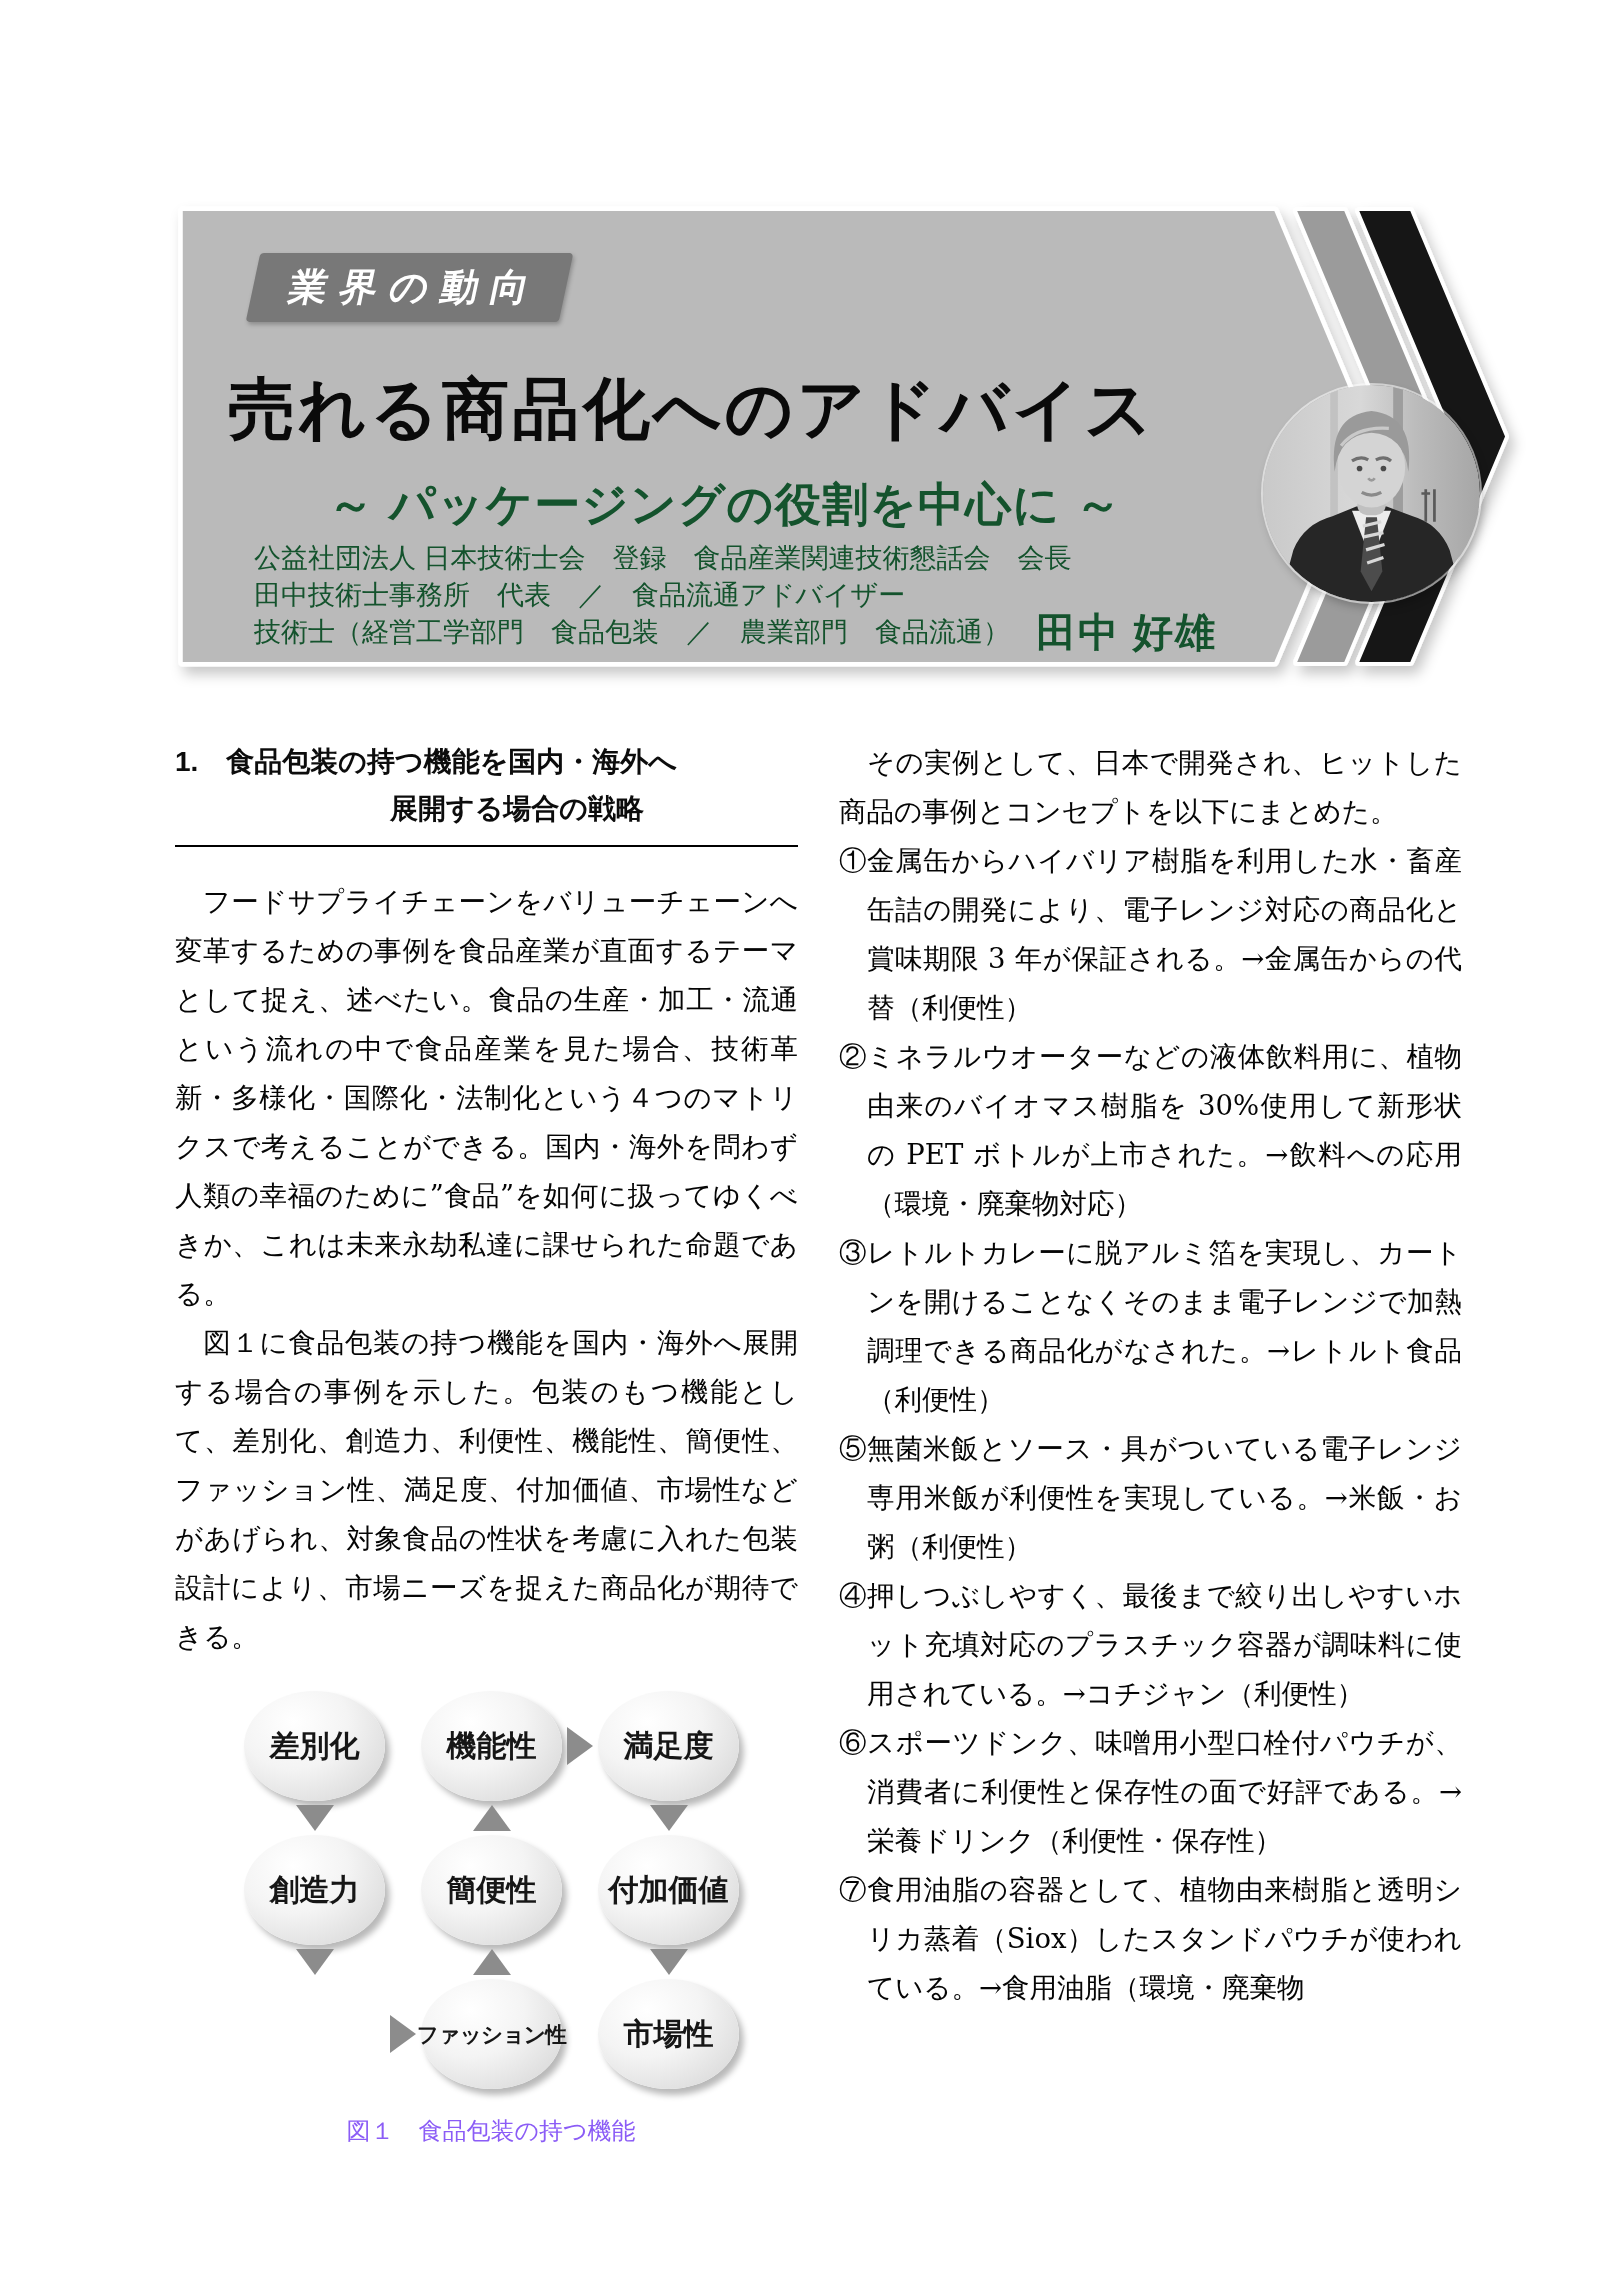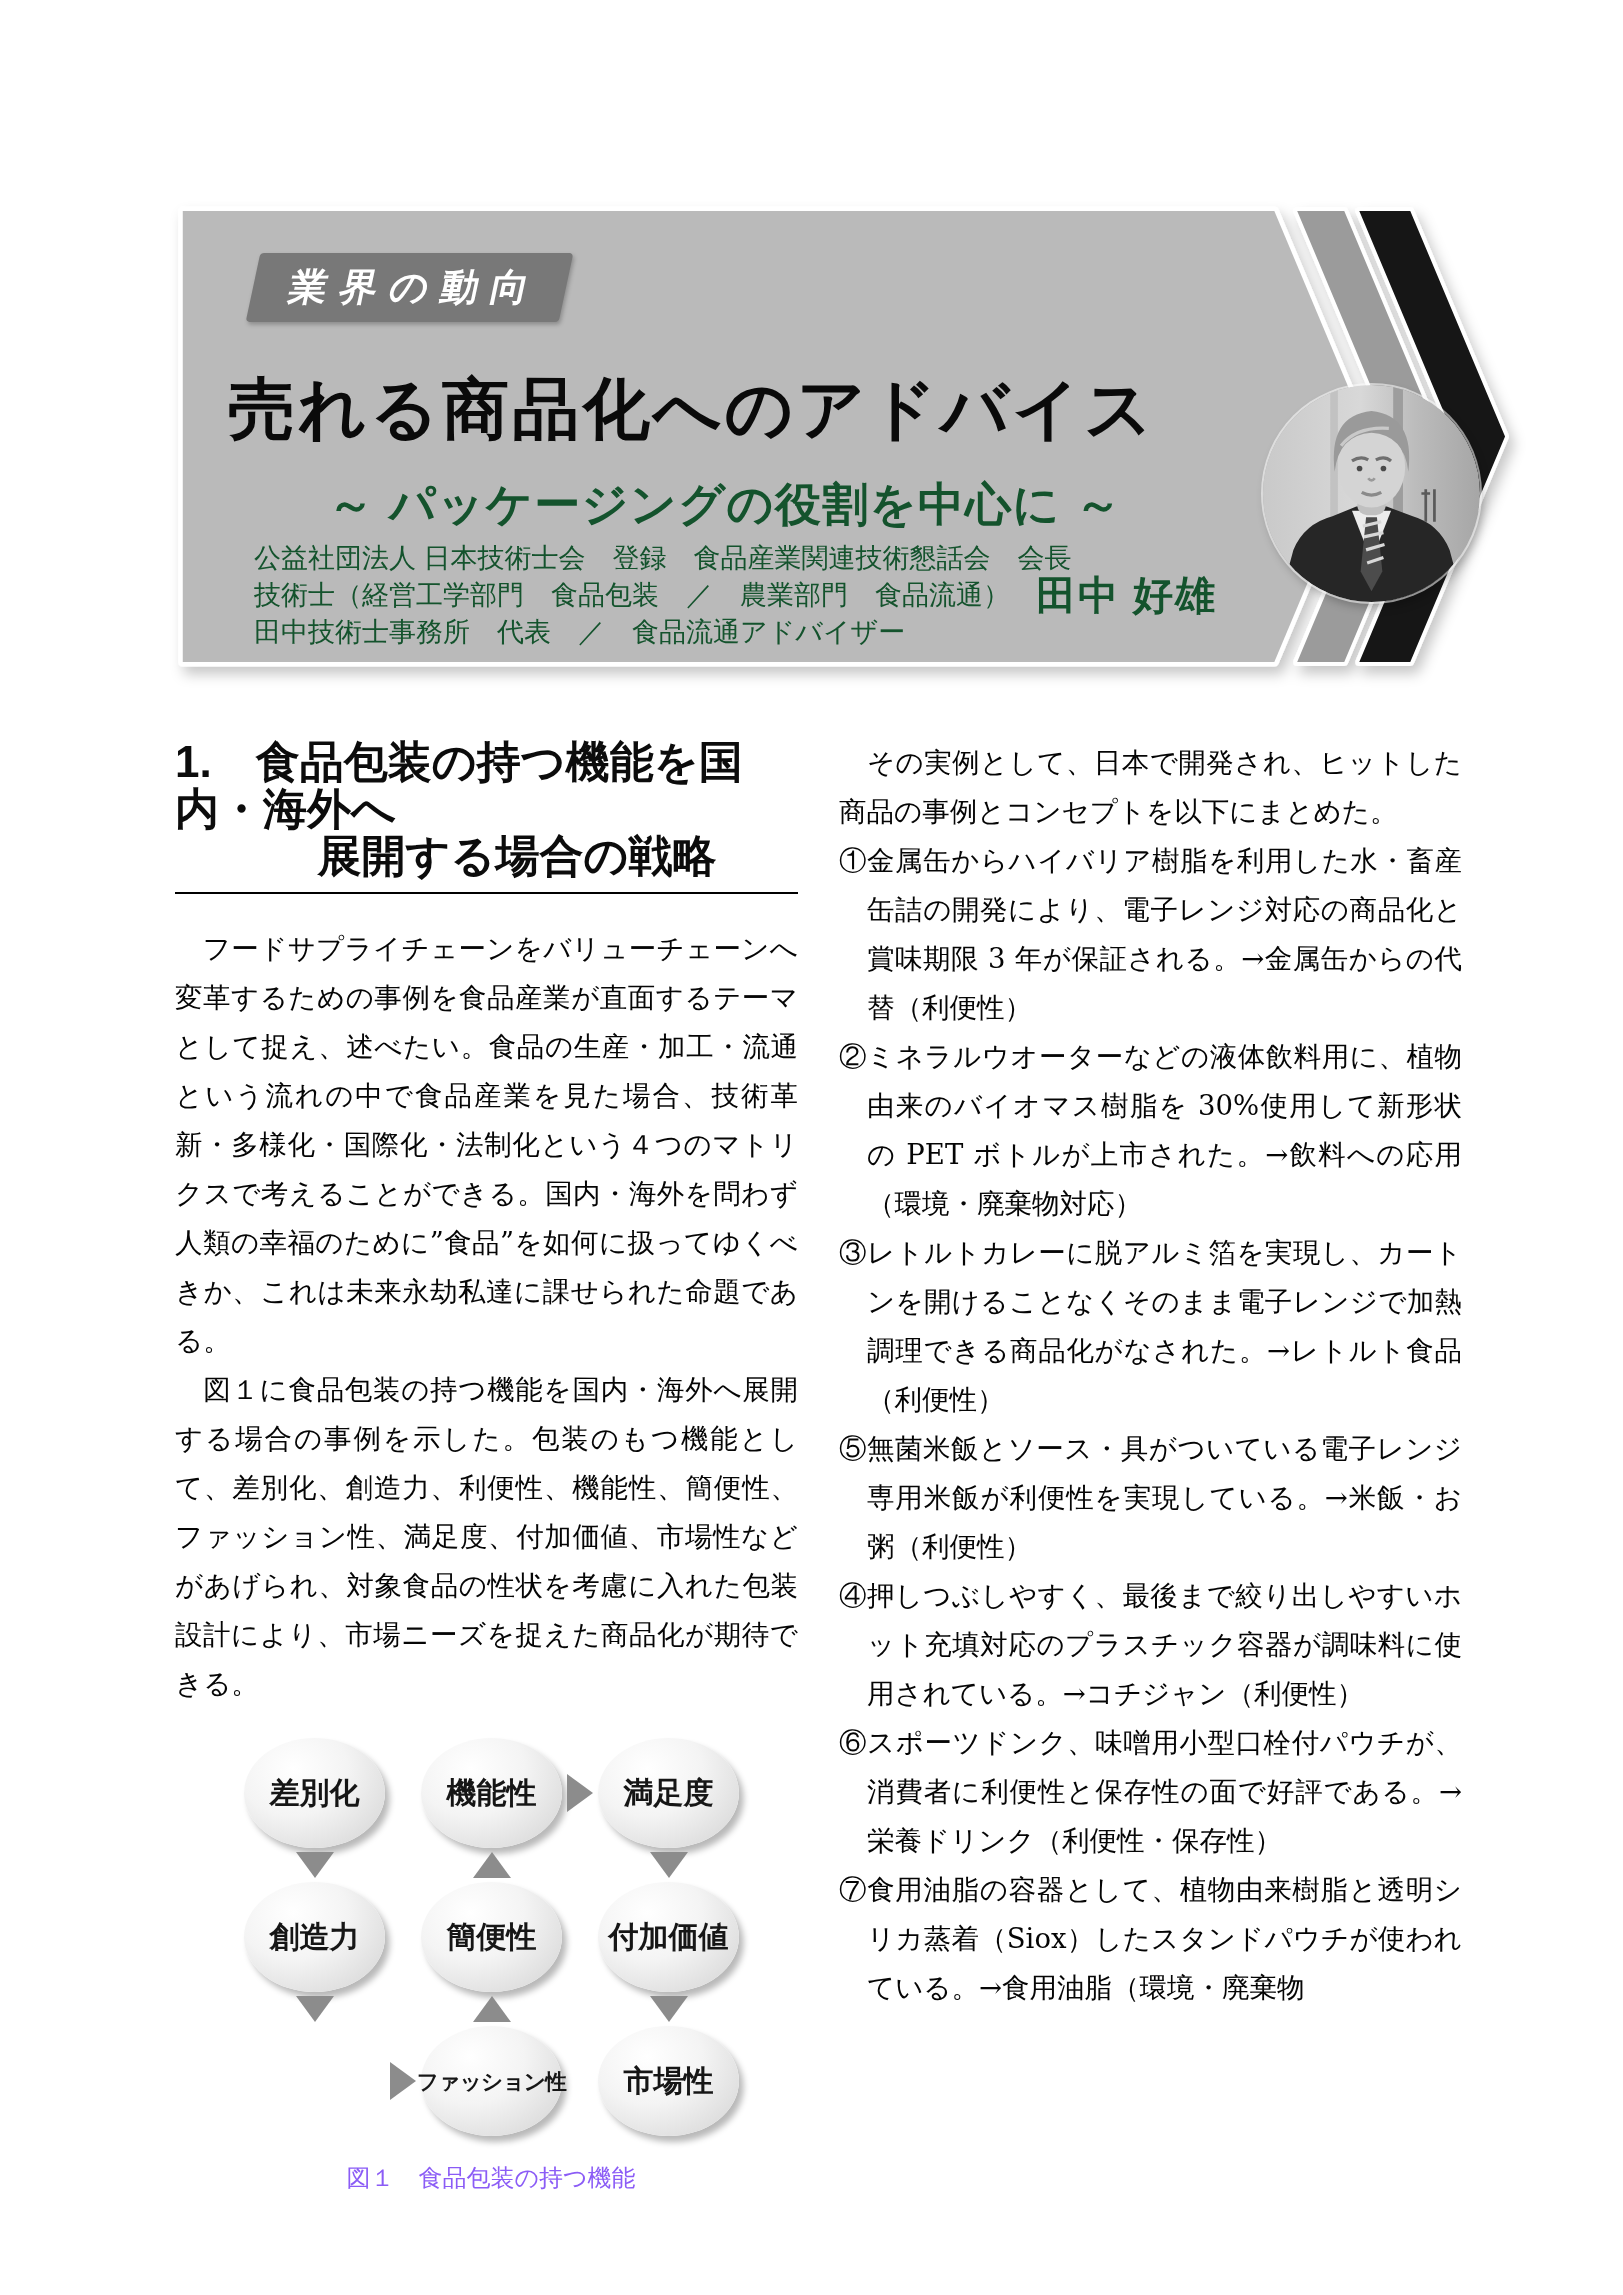--- a/index.html
+++ b/index.html
@@ -63,21 +63,21 @@
     border-radius:50%;overflow:hidden;z-index:3;
     box-shadow:0 0 0 2px rgba(255,255,255,0.55), 2.6px 5.2px 9.2px rgba(0,0,0,0.25);
   }
   .photo svg{display:block;width:100%;height:100%;}
 
   
   .col{position:absolute;top:738px;width:623px;}
   .col-left{left:175px;}
   .col-right{left:839px;}
 
-  .section-heading{font-size:44px;font-weight:800;line-height:47px;color:#0c0c0c;}
+  .section-heading{font-size:28px;font-weight:800;line-height:47px;color:#0c0c0c;}
   .section-heading .line2{display:block;padding-left:61px;text-align:center;}
   .heading-rule{border:none;border-top:2.6px solid #000;margin:13px 0 0 0;width:100%;}
 
   .body-text{
     font-family:"DejaVu Serif",serif;
     font-size:27.5px;line-height:49px;text-align:justify;color:#050505;
   }
   .body-text p{margin:0;}
   .col-left .body-text{margin-top:30px;}
 
@@ -134,22 +134,22 @@
 
     <div class="tag-box">
       <span class="tag-text">業界の動向</span>
     </div>
 
     <div class="banner-title">売れる商品化へのアドバイス</div>
     <div class="banner-subtitle">～ パッケージングの役割を中心に ～</div>
 
     <div class="author">
       <div>公益社団法人 日本技術士会　登録　食品産業関連技術懇話会　会長</div>
+      <div>田中技術士事務所　代表　／　食品流通アドバイザー</div>
       <div><span>技術士（経営工学部門　食品包装　／　農業部門　食品流通）</span><span class="author-name">田中 好雄</span></div>
-      <div>田中技術士事務所　代表　／　食品流通アドバイザー</div>
     </div>
 
     <div class="photo">
       <svg viewBox="0 0 200 200" aria-hidden="true">
         <defs>
           <linearGradient id="pbg" x1="0" y1="0" x2="1" y2="0">
             <stop offset="0" stop-color="#c9c9c9"></stop>
             <stop offset="0.45" stop-color="#d8d8d8"></stop>
             <stop offset="0.7" stop-color="#bcbcbc"></stop>
             <stop offset="1" stop-color="#a6a6a6"></stop>

